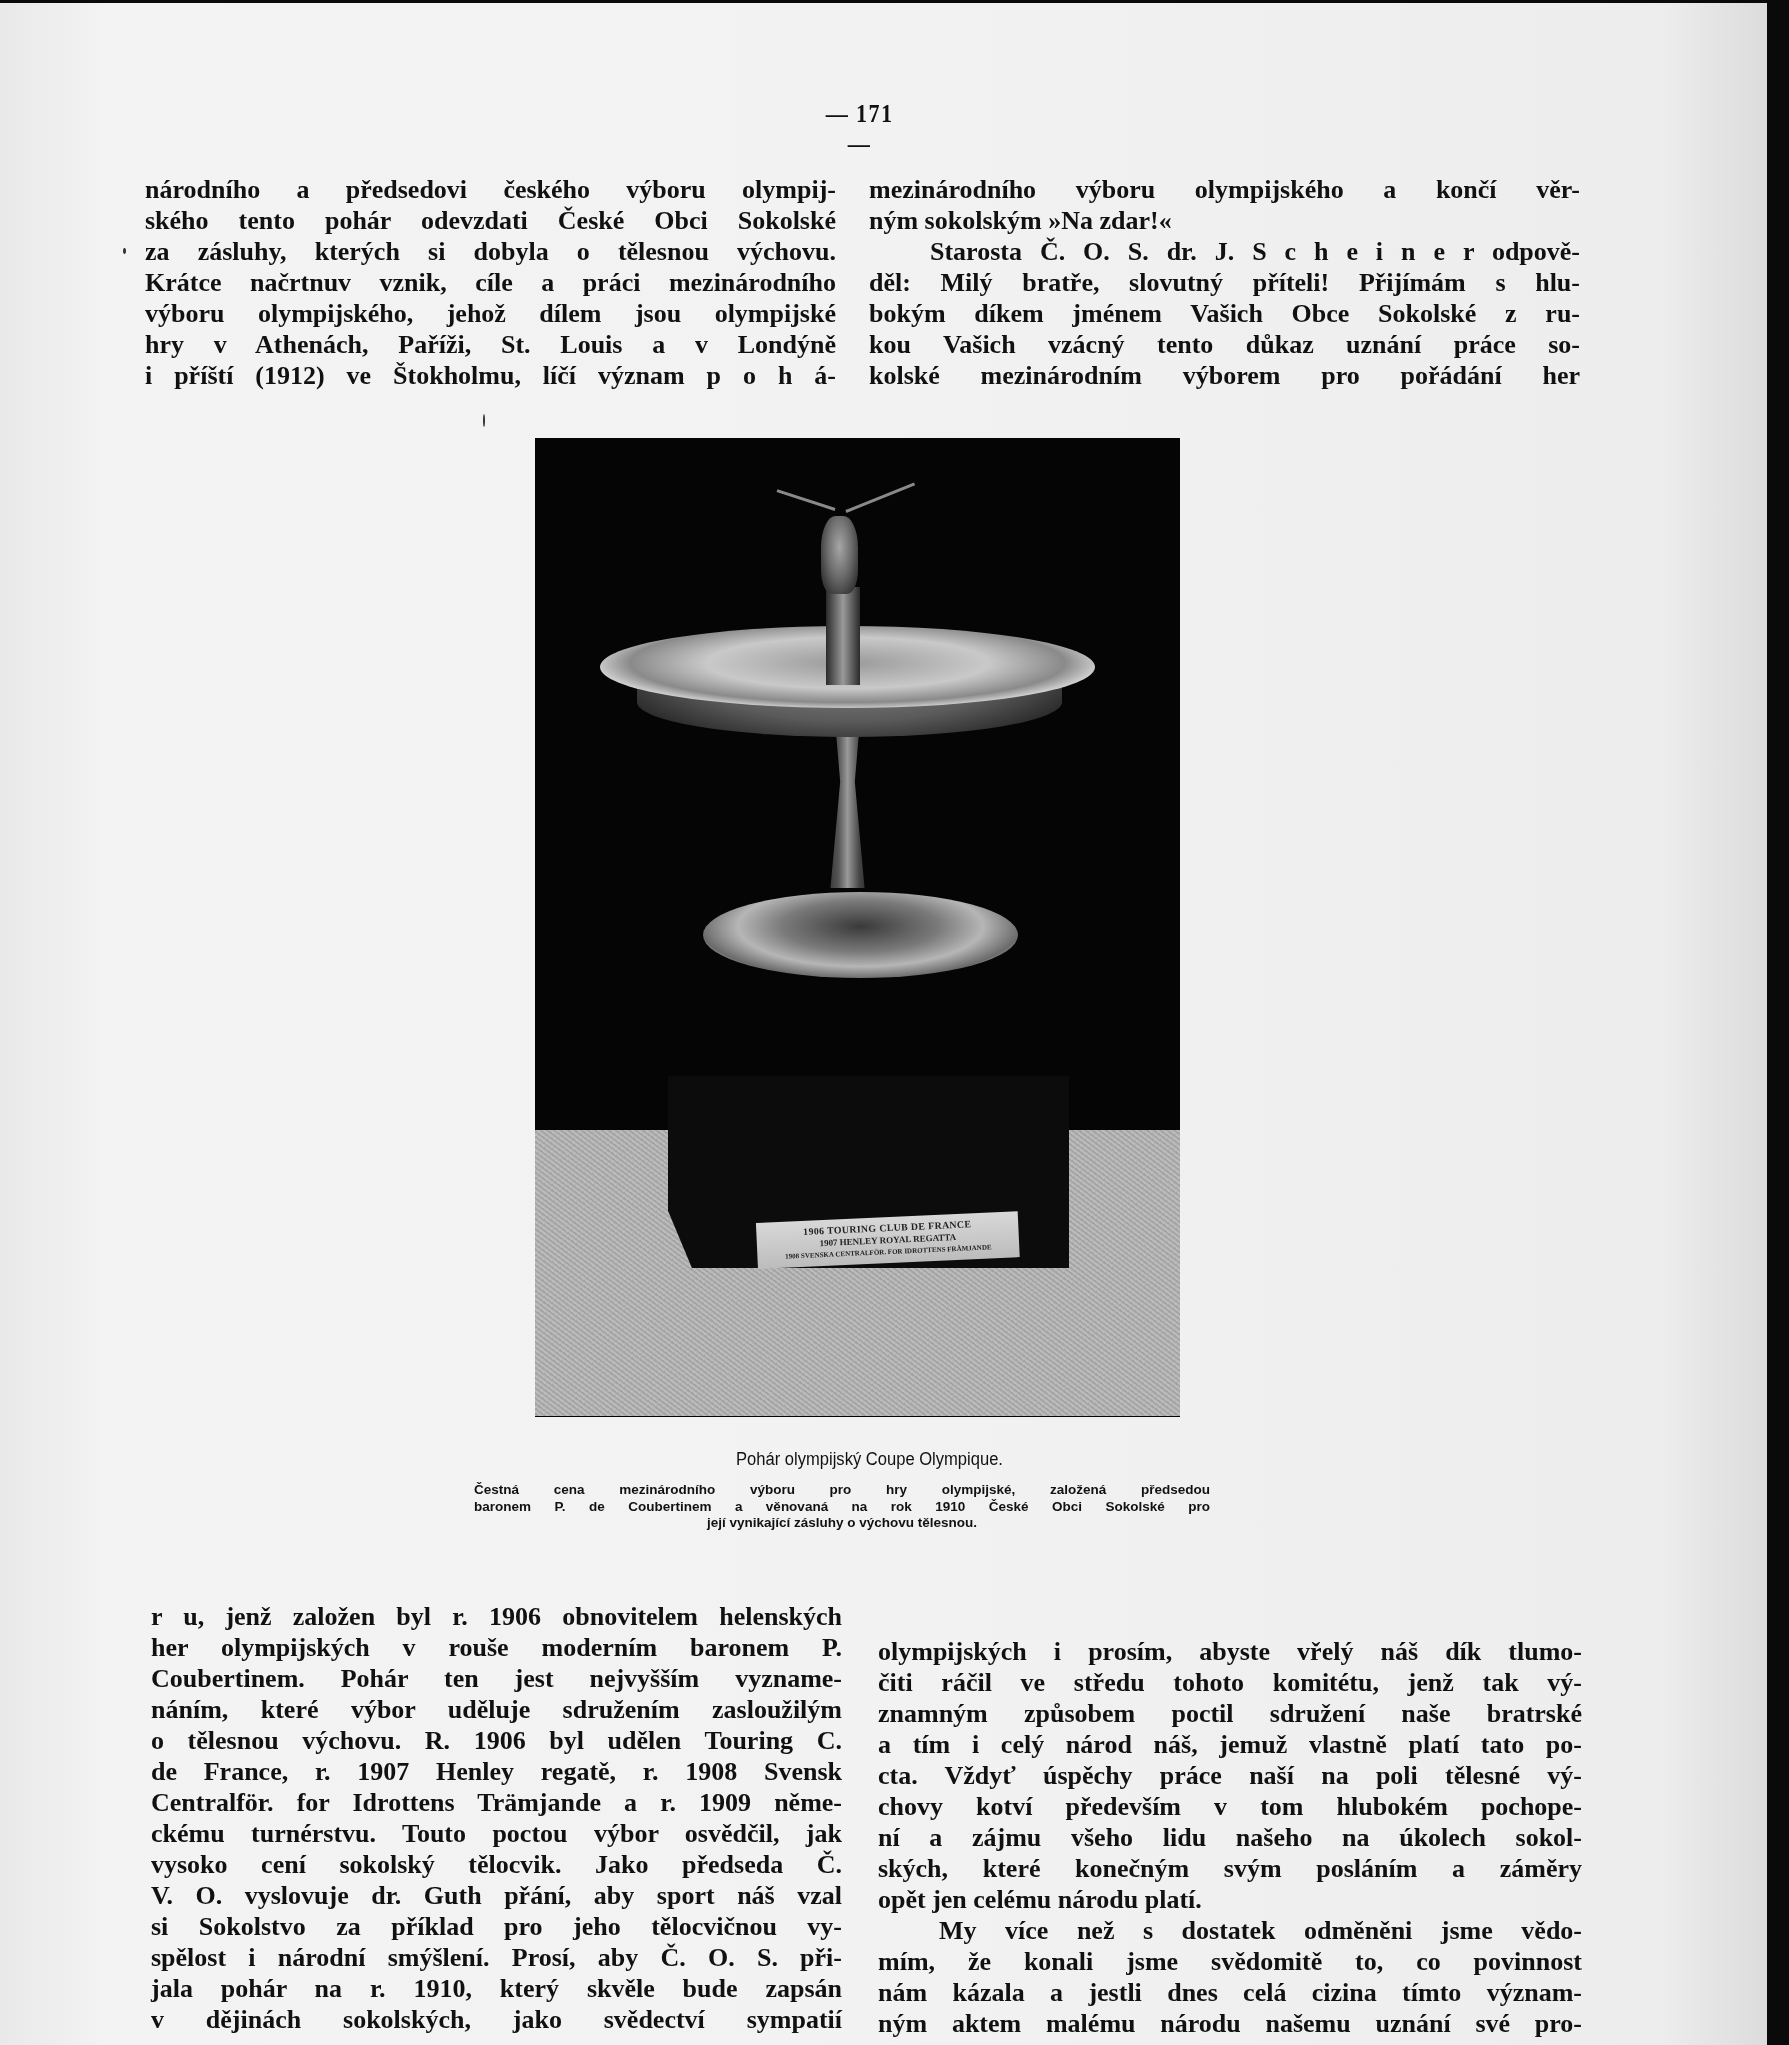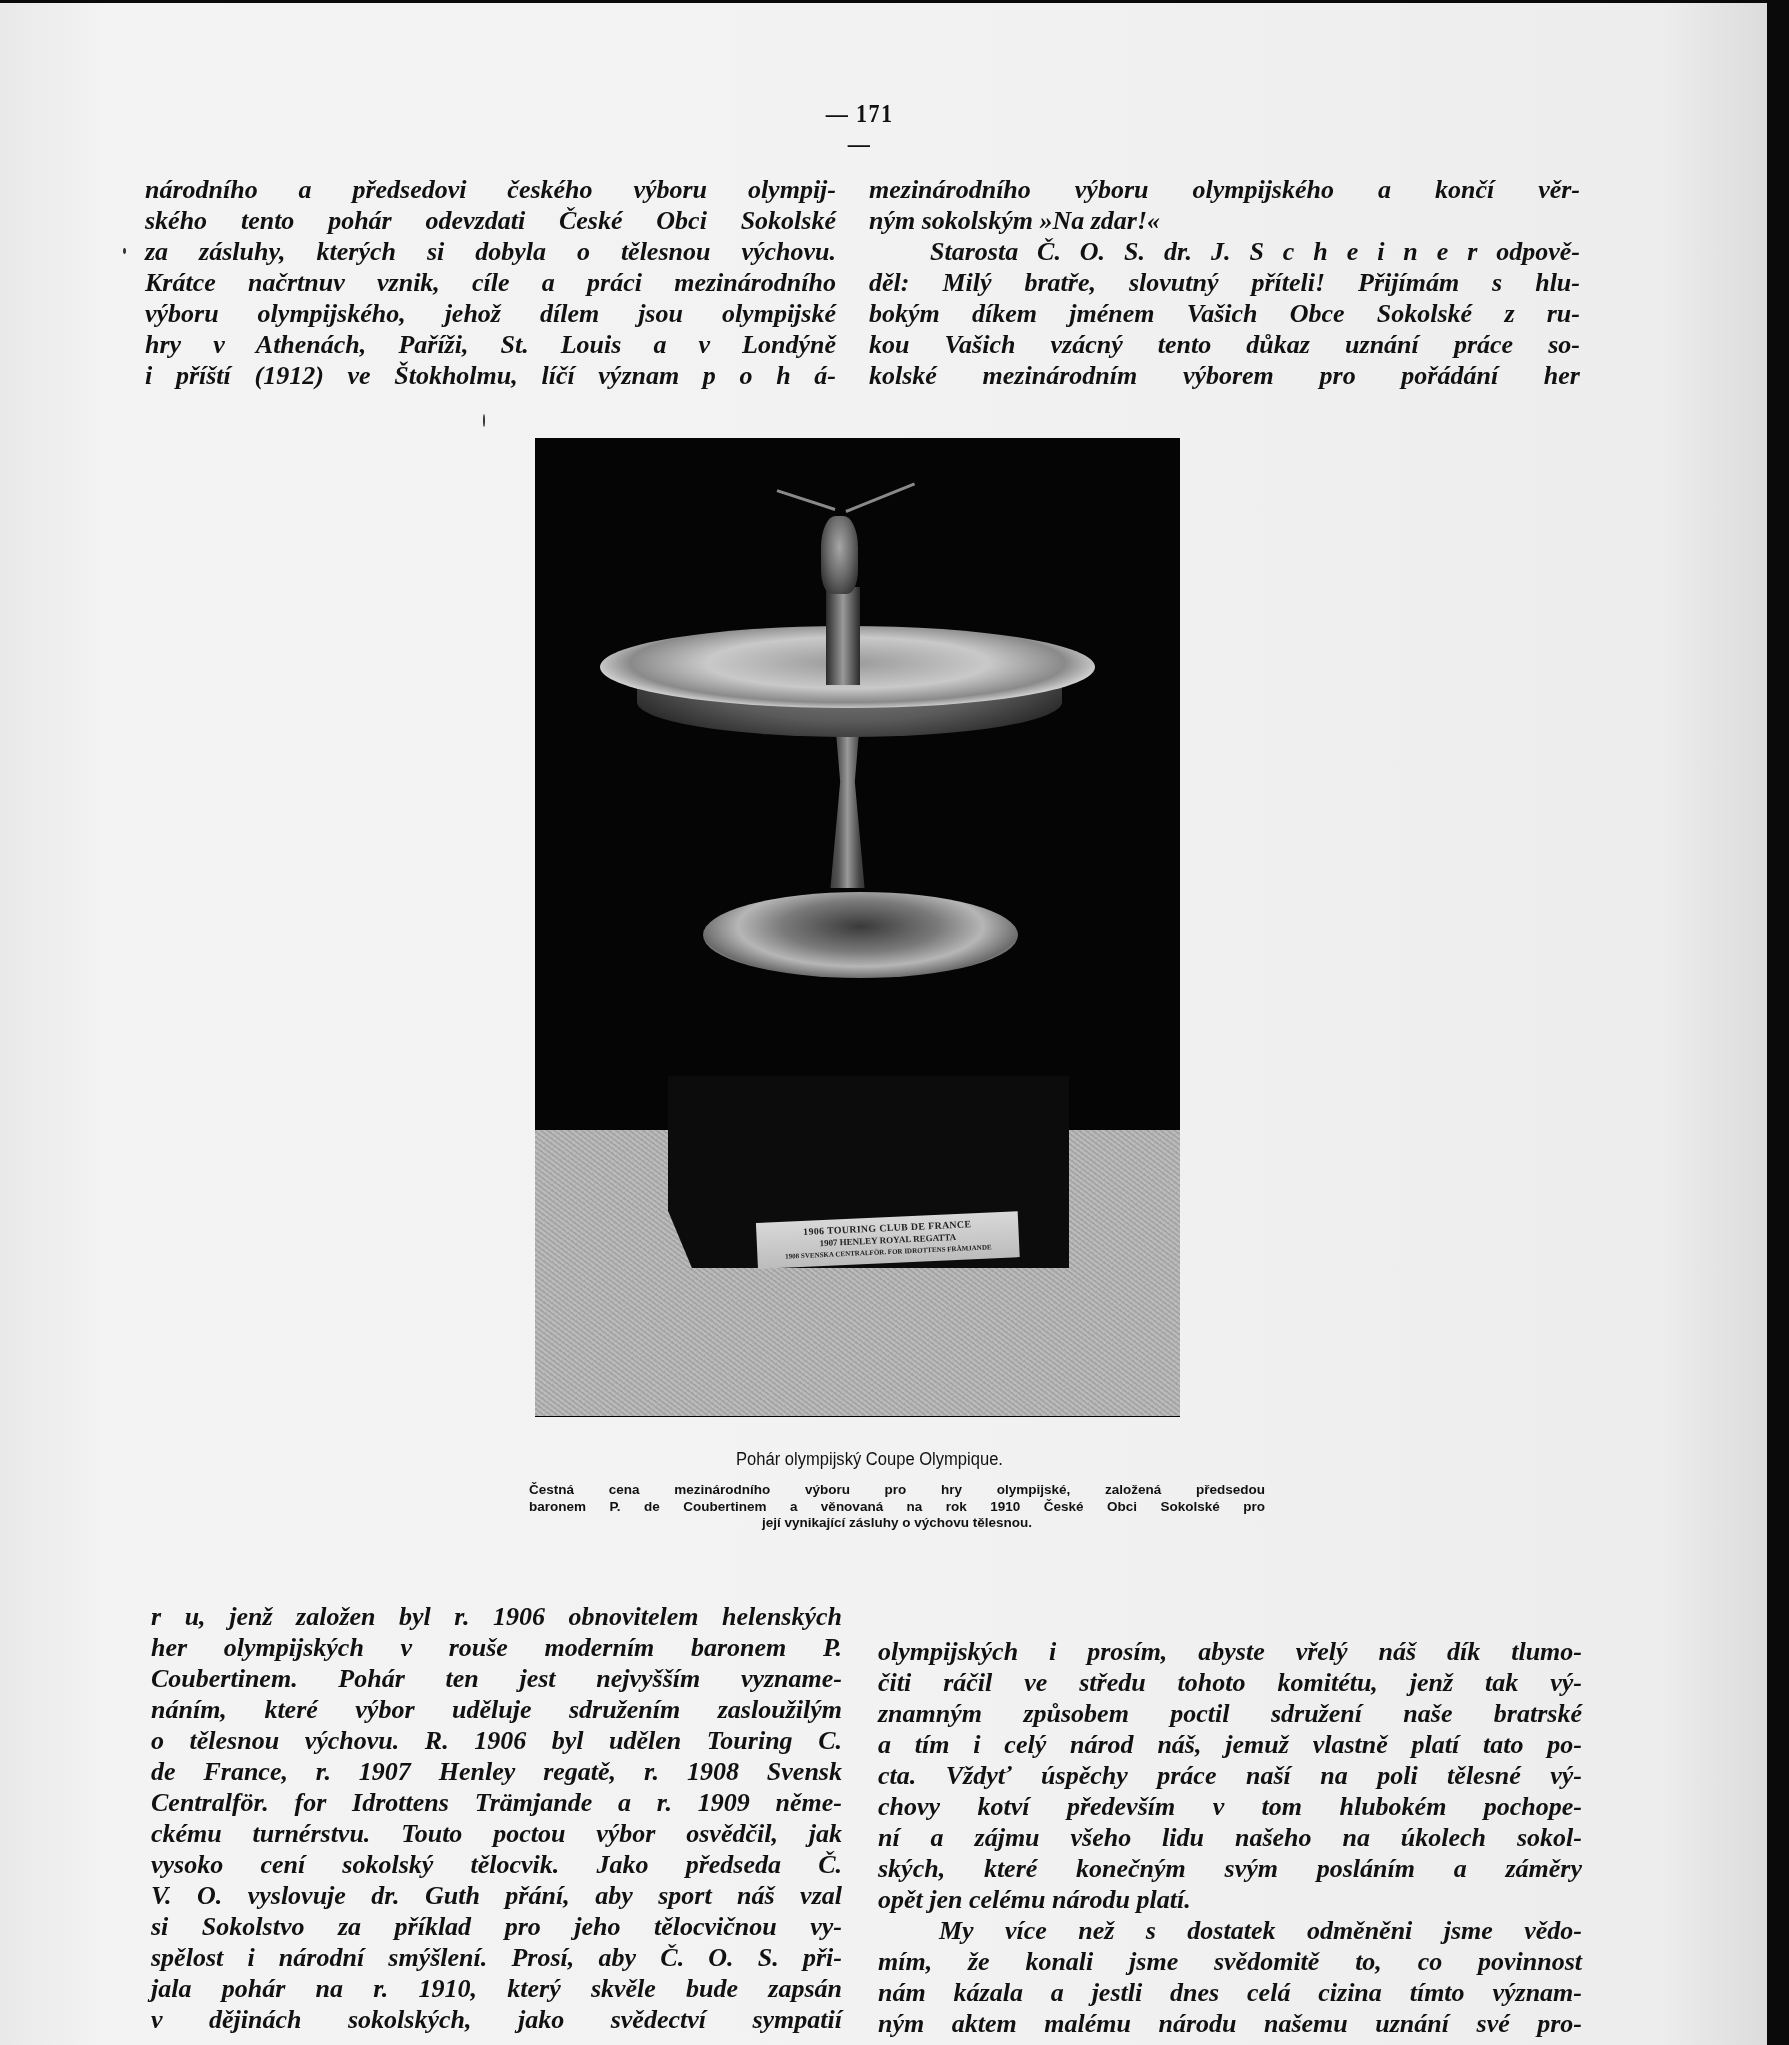--- a/index.html
+++ b/index.html
@@ -24,21 +24,21 @@
     text-align: justify; text-align-last: justify;
   }
   .col .ln { display: block; white-space: nowrap; text-align-last: justify; width: 100%; }
   .col .ln.last { text-align-last: left; }
   .col .ln.indent { padding-left: 61px; box-sizing: border-box; }
   .col-top-left { left: 145px; top: 171px; width: 691px; }
   .col-top-right { left: 869px; top: 171px; width: 711px; }
   .col-bot-left { left: 151px; top: 1598px; width: 691px; }
   .col-bot-right { left: 878px; top: 1633px; width: 704px; }
   
-  .col .ln { transform: scaleX(1); font-style: italic; }
+  .col .ln { transform: scaleX(1); }
 
   .photo {
     position: absolute; left: 535px; top: 435px; width: 645px; height: 979px;
     background: #050505; overflow: hidden;
   }
   .photo .table-surface {
     position: absolute; left: 0; top: 692px; width: 100%; height: 286px;
     background: repeating-linear-gradient(37deg, #b5b5b5 0 1.2px, #a4a4a4 1.2px 2.9px, #bdbdbd 2.9px 4.1px);
   }
   .photo .base-block {
@@ -92,21 +92,21 @@
     position: absolute; left: 311px; top: 72px; width: 74px; height: 3.3px;
     background: #8a8a8a; transform: rotate(-22deg); transform-origin: left center;
   }
 
   .caption-title {
     position: absolute; left: 491px; top: 1446px; width: 757px; text-align: center;
     font-family: "Liberation Sans", sans-serif; font-size: 18px; color: #111;
     transform: scaleX(0.92);
   }
   .caption-body {
-    position: absolute; left: 529px; top: 1479px; width: 736px; text-align: center;
+    position: absolute; left: 474px; top: 1479px; width: 736px; text-align: center;
     font-family: "Liberation Sans", sans-serif; font-weight: bold; font-size: 13.5px; line-height: 16.4px; color: #111;
   }
   .caption-body .cl { display: block; white-space: nowrap; }
   .caption-body .cl.j { text-align: justify; text-align-last: justify; }
 
   .speck { position: absolute; background: #333; border-radius: 50%; }
 </style>
 </head>
 <body>
 

